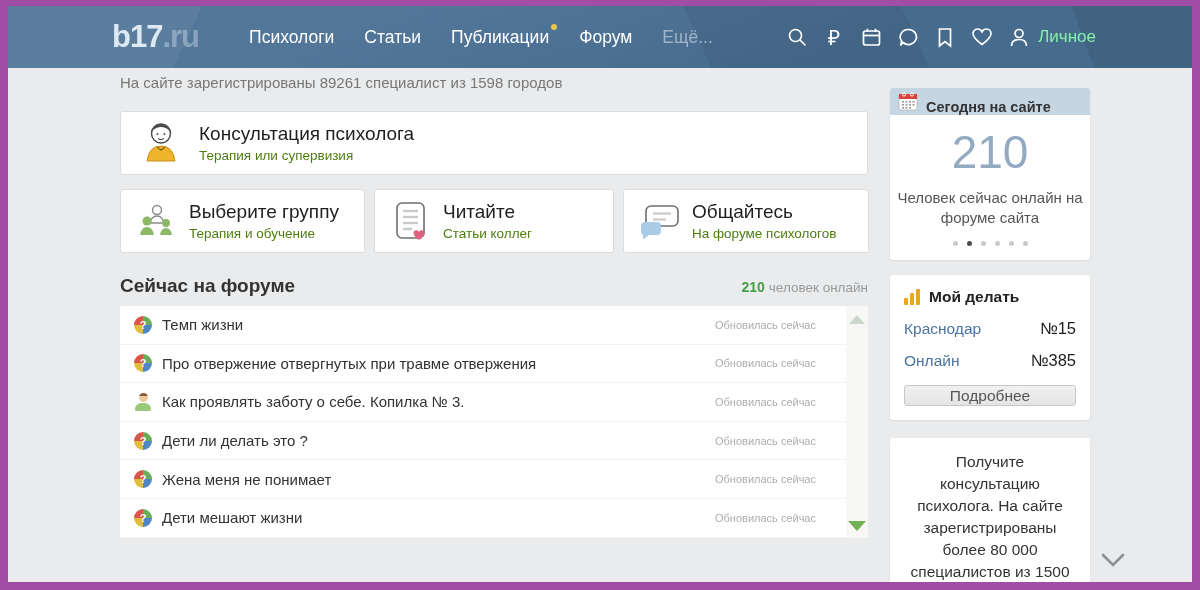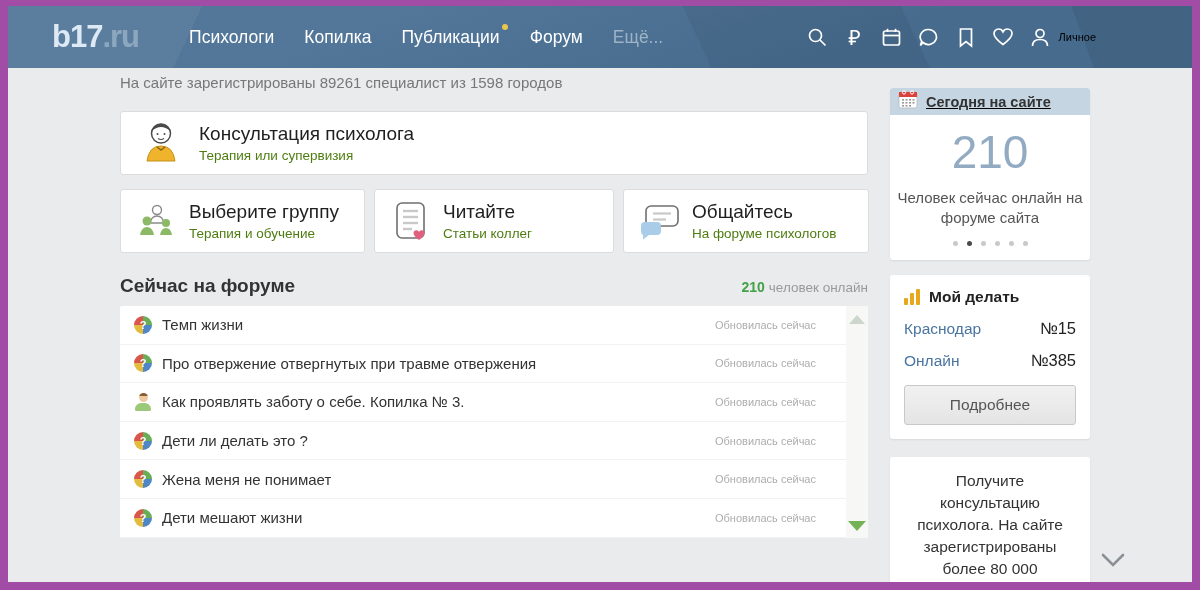--- a/index.html
+++ b/index.html
@@ -1,42 +1,42 @@
 <!DOCTYPE html>
 <html><head>
 <meta charset="utf-8">
 <style>
   * { margin:0; padding:0; box-sizing:border-box; }
   html,body { width:1200px; height:590px; font-family:"Liberation Sans", sans-serif; }
   .frame { width:1200px; height:590px; background:#a14da6; padding:6px 8px 8px 8px; }
   .page { position:relative; width:1184px; height:576px; background:#e9ebed; overflow:hidden; }
 
   
-  .navbar { position:relative; height:62px; background:#4b7195; display:flex; align-items:center; padding-left:44px; overflow:hidden; }
+  .navbar { position:relative; height:62px; background:#4b7195; display:flex; align-items:center; padding-left:104px; overflow:hidden; }
   .navbar::before { content:""; position:absolute; inset:0;
     background:
       linear-gradient(115deg, rgba(255,255,255,0.05) 0 16%, rgba(255,255,255,0) 16%),
       linear-gradient(250deg, rgba(0,0,0,0.08) 0 10%, rgba(0,0,0,0) 10%),
       linear-gradient(65deg, rgba(0,0,0,0) 58%, rgba(0,0,0,0.06) 58% 76%, rgba(0,0,0,0) 76%),
       linear-gradient(160deg, rgba(255,255,255,0.04) 30%, rgba(0,0,0,0.05) 70%);
     pointer-events:none; }
   .navbar > * { position:relative; z-index:1; }
   .logo { display:flex; align-items:baseline; margin-right:50px; cursor:pointer; font-weight:bold; font-size:31px; letter-spacing:-1px; }
   .logo .b { color:#dde9f4; }
   .logo .ru { color:rgba(221,233,244,0.38); }
   .menu { display:flex; align-items:center; gap:30px; }
   .menu-item { color:#fff; font-size:17.5px; cursor:pointer; position:relative; white-space:nowrap; }
   .menu-item.muted { color:#9db3c7; }
   .menu-item .dot-badge { position:absolute; top:-3px; right:-8px; width:6px; height:6px; border-radius:50%; background:#e9c64e; }
   .nav-right { margin-left:auto; display:flex; align-items:center; gap:13px; padding-right:96px; }
   .nav-icon { width:24px; height:24px; display:flex; align-items:center; justify-content:center; cursor:pointer; color:#fff; }
   .nav-icon svg { display:block; }
   .ruble-glyph { font-size:21px; color:#fff; line-height:1; }
   .profile-wrap { display:flex; align-items:center; gap:7px; cursor:pointer; }
-  .profile-label { color:#000000; font-size:11px; }
+  .profile-label { color:#86efac; font-size:17px; }
 
   
   .main-col { position:absolute; left:112px; top:62px; width:748px; }
   .hero-title { margin-top:20px; font-size:21px; font-weight:bold; color:#333; }
   .hero-sub { margin-top:6px; font-size:15px; color:#777; }
 
   .consult-card { margin-top:20px; height:64px; background:#fff; border:1px solid #dcdcdc; border-radius:3px;
     display:flex; align-items:center; padding-left:18px; cursor:pointer; }
   .consult-text { margin-left:16px; }
   .card-title { font-size:19px; color:#1f1f1f; }
@@ -67,59 +67,59 @@
   .forum-status { margin-left:auto; font-size:11px; color:#adadad; white-space:nowrap; }
   .scroll-strip { position:absolute; top:0; right:0; bottom:0; width:22px; background:#f7f8f6; border-radius:0 2px 2px 0; }
   .arrow-up { position:absolute; top:9px; left:50%; transform:translateX(-50%); width:0; height:0;
     border-left:8px solid transparent; border-right:8px solid transparent; border-bottom:9px solid #ccd6ca; cursor:pointer; }
   .arrow-down { position:absolute; bottom:7px; left:50%; transform:translateX(-50%); width:0; height:0;
     border-left:9px solid transparent; border-right:9px solid transparent; border-top:10px solid #74b256; cursor:pointer; }
 
   
   .sidebar { position:absolute; left:882px; top:82px; width:200px; }
   .side-box { background:#fff; border-radius:3px; box-shadow:0 1px 2px rgba(0,0,0,0.08); }
-  .today-head { background:#c5d5e2; height:27px; display:flex; align-items:center; padding-left:8px; border-radius:3px 3px 0 0;text-decoration:underline; }
+  .today-head { background:#c5d5e2; height:27px; display:flex; align-items:flex-end; padding-left:8px; border-radius:3px 3px 0 0; }
   .today-head .lbl { margin-left:8px; font-size:14.5px; font-weight:bold; color:#333; }
   .today-body { text-align:center; padding-bottom:14px; }
   .big-number { margin-top:12px; font-size:46px; color:#93abc2; line-height:1.1; }
   .today-caption { margin-top:10px; font-size:15px; color:#555; line-height:1.35; }
   .dots { margin-top:13px; display:flex; justify-content:center; gap:9px; }
   .dots span { width:5px; height:5px; border-radius:50%; background:#c9c9c9; cursor:pointer; }
   .dots span.active { background:#4a4a4a; }
 
   .rating-box { margin-top:15px; padding:13px 14px 14px; }
   .rating-head { display:flex; align-items:center; }
   .bars-icon { display:flex; align-items:flex-end; gap:2px; height:16px; }
   .bars-icon i { width:4px; background:#e8a81c; border-radius:1px; }
   .rating-head .lbl { margin-left:9px; font-size:15.5px; font-weight:bold; color:#222; }
   .rating-row { margin-top:13px; display:flex; align-items:baseline; }
   .rating-link { font-size:15.5px; color:#4a74a0; cursor:pointer; }
   .rating-val { margin-left:auto; font-size:16.5px; color:#222; }
-  .more-btn { margin-top:15px; width:100%; height:40px; background:linear-gradient(#f1f1f1,#e4e4e4);
+  .more-btn { margin-top:15px; width:100%; height:21px; background:linear-gradient(#f1f1f1,#e4e4e4);
     border:1px solid #c8c8c8; border-radius:3px; font-size:15.5px; color:#555; cursor:pointer; font-family:inherit; }
 
   .promo-box { margin-top:18px; padding:13px 14px 12px; text-align:center; }
   .promo-text { font-size:15.5px; color:#333; line-height:1.42; }
 
   .chevron-down { position:absolute; left:1087px; top:543px; width:36px; height:22px; cursor:pointer; color:#8b9094; }
 </style>
 </head>
 <body>
 
 <div class="frame">
 <div class="page">
 
   <div class="navbar">
     <div class="logo">
       <span class="b">b17</span>
           <span class="ru">.ru</span>
     </div>
     <div class="menu">
       <span class="menu-item">Психологи</span>
-      <span class="menu-item">Копилка</span>
+      <span class="menu-item">Статьи</span>
       <span class="menu-item"><span>Публикации</span><span class="dot-badge"></span></span>
       <span class="menu-item">Форум</span>
       <span class="menu-item muted">Ещё...</span>
     </div>
     <div class="nav-right">
       <span class="nav-icon">
         <svg width="21" height="21" viewBox="0 0 21 21" fill="none" stroke="#fff" stroke-width="1.7">
               <circle cx="8.5" cy="8.5" r="6"></circle>
               <line x1="13" y1="13" x2="18.5" y2="18.5"></line>
             </svg>

